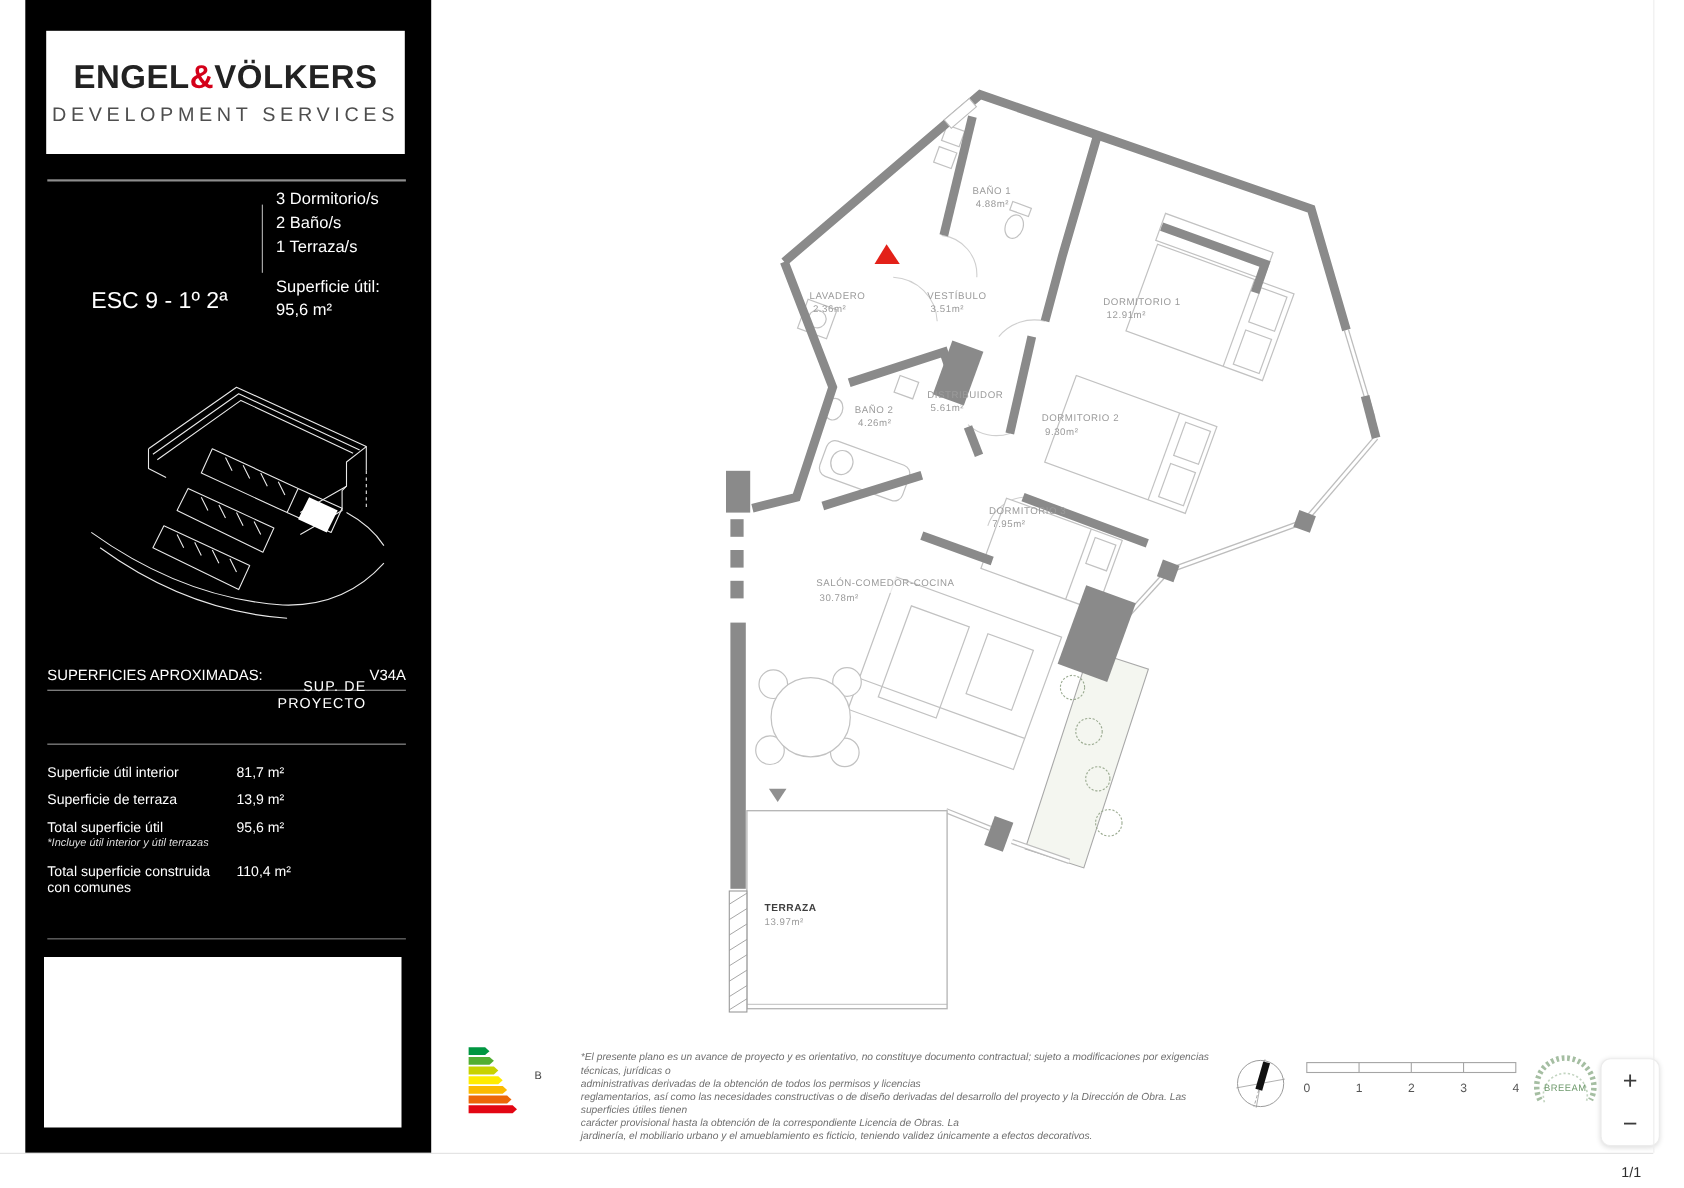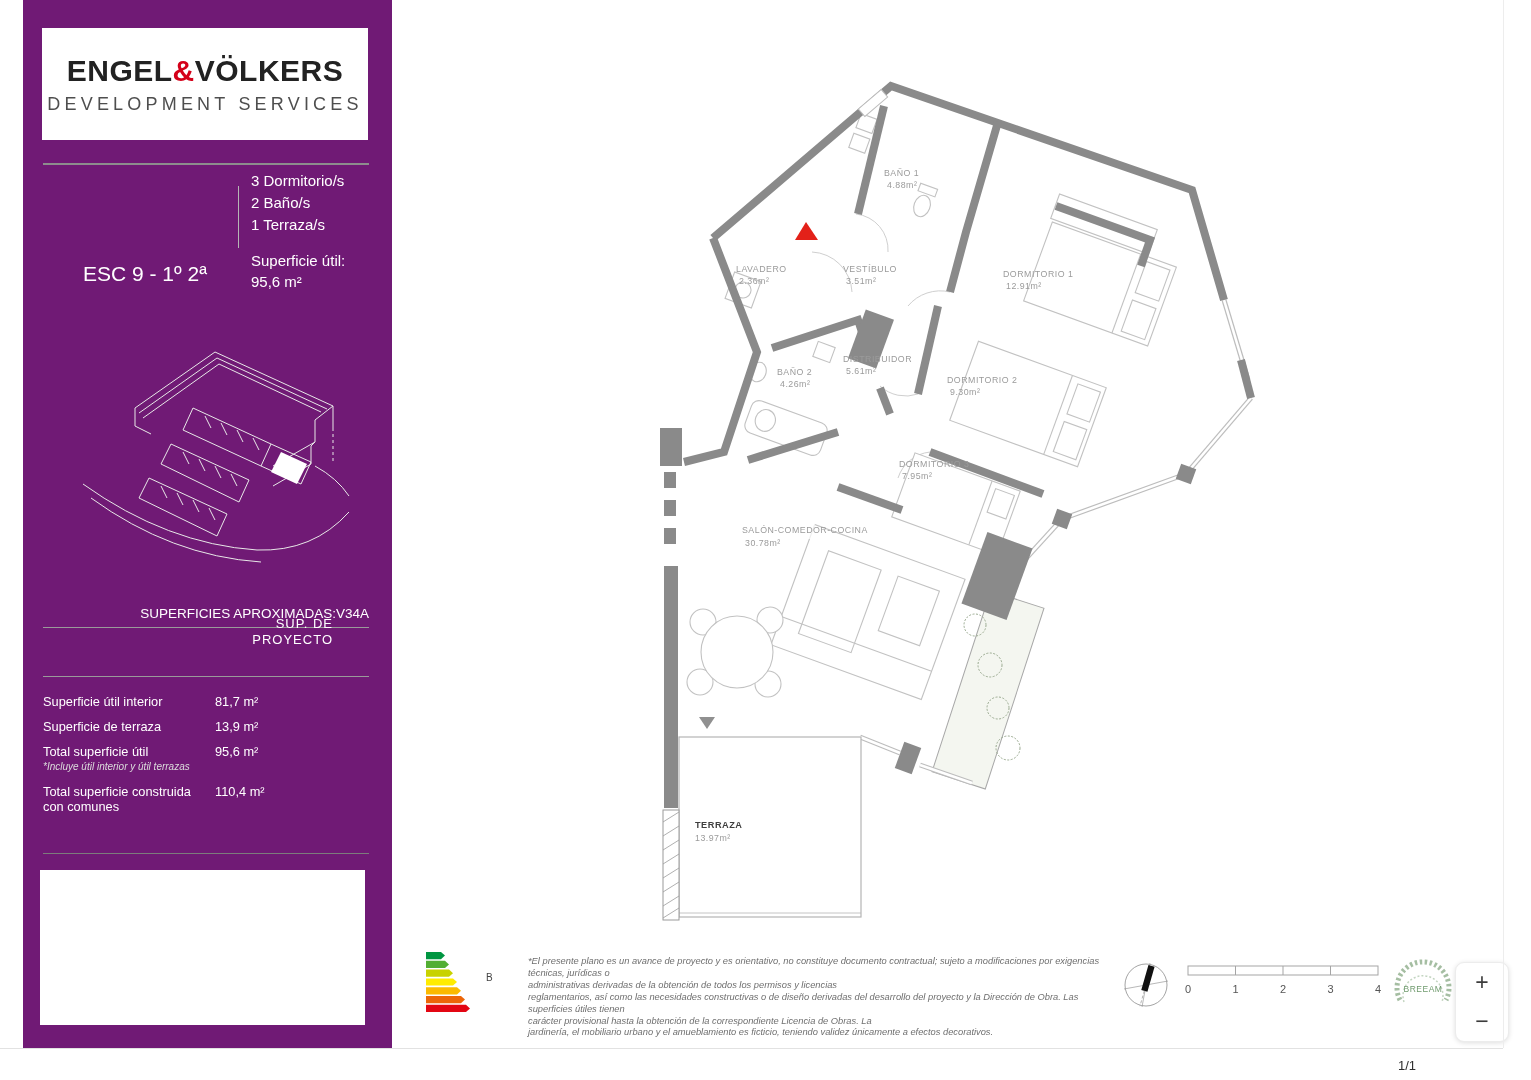--- a/index.html
+++ b/index.html
@@ -2,47 +2,47 @@
 <html><head>
 <meta charset="utf-8">
 <style>
   html,body{margin:0;padding:0;background:#fff;}
   .stage{position:relative;width:1531px;height:1080px;background:#ffffff;overflow:hidden;
          font-family:"Liberation Sans",sans-serif;}
   .page-border-bottom{position:absolute;left:0;top:1048px;width:1503px;height:1px;background:#e2e2e2;}
   .page-border-right{position:absolute;left:1503px;top:0;width:1px;height:1048px;background:#ededed;}
 
   
-  .sidebar{position:absolute;left:23px;top:0;width:369px;height:1048px;background:#701a75;color:#f4f4f4;}
+  .sidebar{position:absolute;left:23px;top:0;width:369px;height:1048px;background:#000000;color:#f4f4f4;}
   .logo-box{position:absolute;left:19px;top:28px;width:326px;height:112px;background:#ffffff;
             display:flex;flex-direction:column;justify-content:center;align-items:center;}
   .brand1{font-size:30px;font-weight:700;color:#222;letter-spacing:.5px;}
   .brand1 .amp{color:#d40019;}
   .brand2{font-size:18px;color:#4e4e4e;letter-spacing:4.2px;margin-top:6px;font-weight:400;}
   .sb-divider{position:absolute;left:20px;width:326px;height:2px;background:#8d8d8d;}
   .plan-code{position:absolute;left:78px;top:168px;width:140px;font-size:82px;color:#fff;text-align:center;}
   .esc-line{position:absolute;left:60px;top:262px;width:176px;text-align:left;font-size:21px;color:#fff;}
   .vsep{position:absolute;left:215px;top:186px;width:1px;height:62px;background:#b5b5b5;}
   .features{position:absolute;left:228px;top:170px;font-size:15px;line-height:22px;color:#fff;}
   .sup-util{position:absolute;left:228px;top:250px;font-size:15px;line-height:21px;color:#fff;}
   .iso{position:absolute;left:52px;top:312px;}
-  .surf-title{position:absolute;left:20px;top:606px;width:326px;font-size:13.5px;color:#fff;text-align:right;}
+  .surf-title{position:absolute;left:20px;top:606px;width:326px;font-size:13.5px;color:#fff;}
   .surf-title .code{float:right;}
   .colhead{position:absolute;left:150px;top:616px;width:160px;text-align:right;font-size:13px;
            letter-spacing:1px;line-height:16px;color:#fff;}
   .row{position:absolute;left:20px;width:326px;font-size:12.8px;color:#fff;}
   .row .val{position:absolute;left:172px;top:0;}
   .footnote{position:absolute;left:20px;top:761px;font-size:10px;font-style:italic;color:#ddd;}
   .row.total .lab{display:inline-block;width:150px;line-height:15px;}
   .white-box{position:absolute;left:17px;top:870px;width:325px;height:155px;background:#ffffff;}
 
   
   .disclaimer{position:absolute;left:516px;top:956px;width:578px;font-size:9.3px;line-height:11.9px;
               font-style:italic;color:#6f6f6f;white-space:pre-line;margin-left:12px;}
-  .pageno{position:absolute;left:1356px;top:1058px;width:60px;text-align:right;font-size:13px;color:#2e2e2e;}
+  .pageno{position:absolute;left:1432px;top:1058px;width:60px;text-align:right;font-size:13px;color:#2e2e2e;}
   .zoomcard{position:absolute;left:1455px;top:962px;width:52px;height:78px;background:#fff;border:1px solid #ececec;
             border-radius:9px;box-shadow:0 1px 5px rgba(0,0,0,.13);display:flex;flex-direction:column;}
   .zoombtn{flex:1;display:flex;align-items:center;justify-content:center;font-size:23px;color:#3c3c3c;cursor:pointer;}
 
   svg text{font-family:"Liberation Sans",sans-serif;}
   .roomlbl{font-size:8.8px;letter-spacing:.5px;fill:#9b9b9b;}
   .roomlbl.dark{fill:#3f3f3f;font-weight:bold;font-size:9.2px;}
 </style>
 </head>
 <body>

